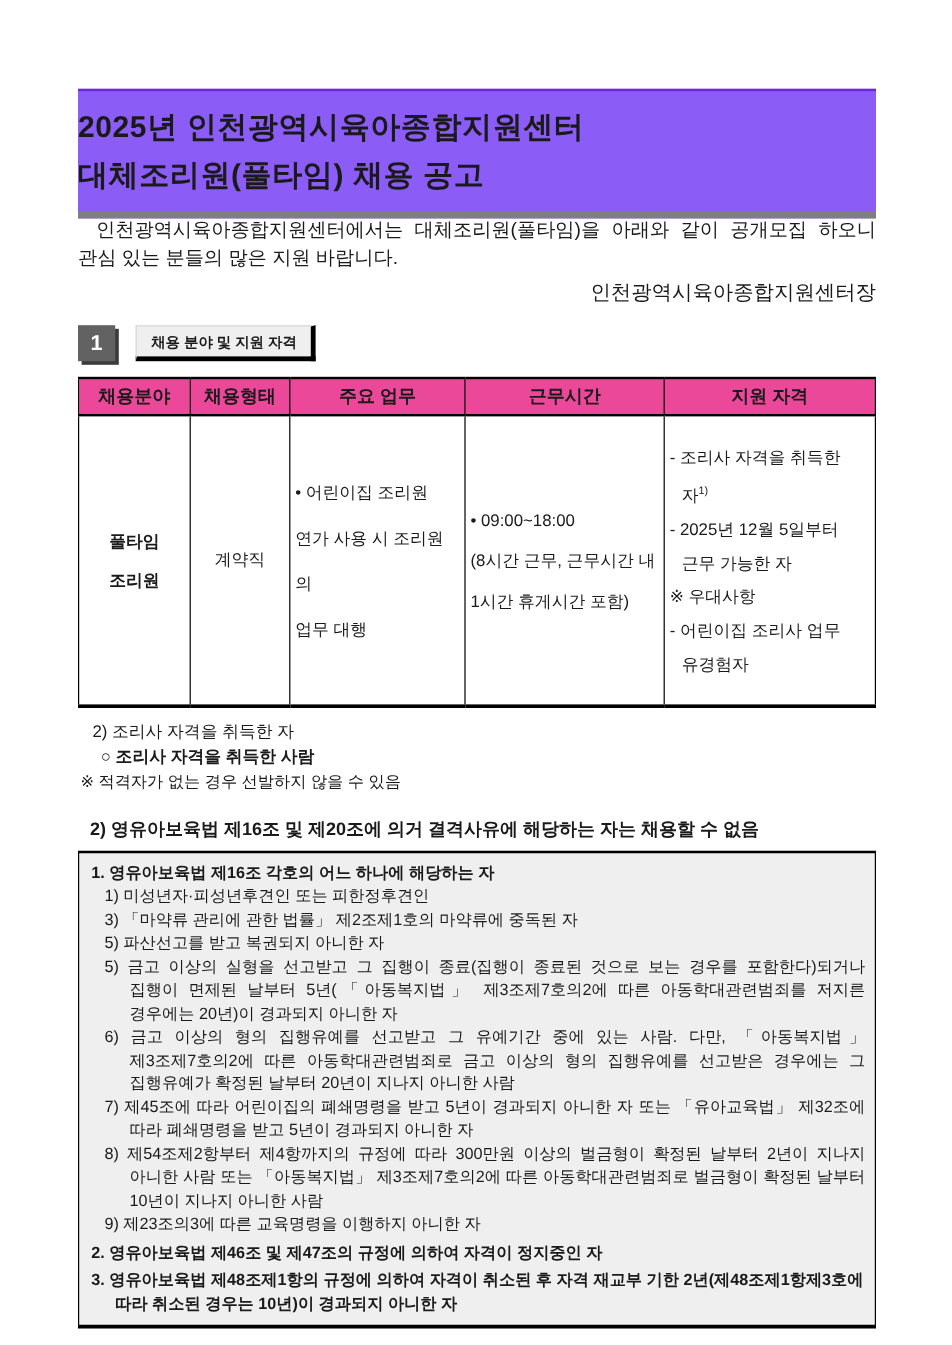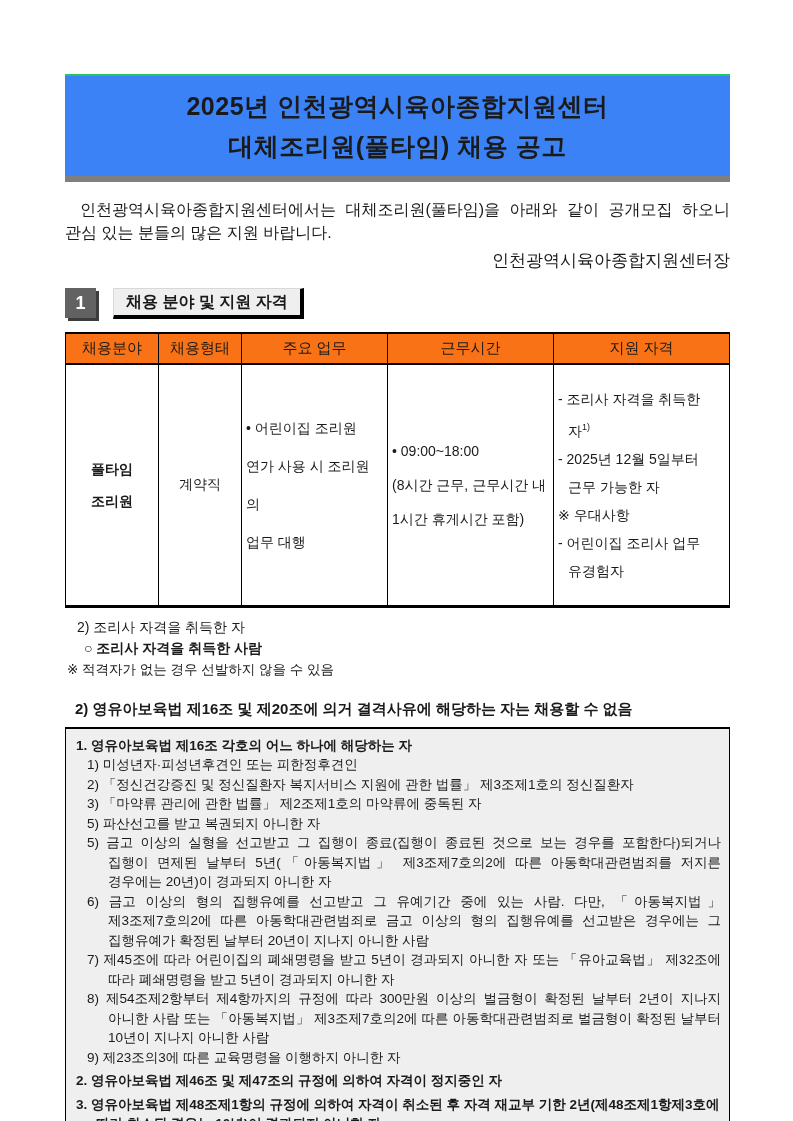--- a/index.html
+++ b/index.html
@@ -12,36 +12,35 @@
     position: relative;
     width: 793px;
     height: 1121px;
     background: #ffffff;
     overflow: hidden;
     box-sizing: border-box;
     padding: 74px 63px 0 65px;
   }
   
   .title-box {
-    border-top: 2px solid #22c55e;
+    border-top: 2px solid #6d28d9;
     border-bottom: 6px solid #7f7f7f;
-    background: #3b82f6;
-    text-align: center;
+    background: #8b5cf6;
+    text-align: left;
     padding: 10px 0 10px 0;
   }
   .title-line {
     font-size: 25px;
     font-weight: bold;
     line-height: 40px;
     letter-spacing: 0.5px;
     white-space: nowrap;
   }
   
   .intro {
-    margin-top: 17px;
     font-size: 16px;
     line-height: 22.5px;
     text-align: justify;
     text-indent: 15px;
     word-break: keep-all;
   }
   .date-line {
     margin-top: 5px;
     text-align: right;
     font-size: 16px;
@@ -70,40 +69,40 @@
     justify-content: center;
     box-shadow: 3px 3px 0 #3c3c3c;
   }
   .section-label {
     margin-left: 17px;
     background: #efefef;
     border: 1px solid #d8d8d8;
     border-right: 4px solid #000000;
     border-bottom: 4px solid #000000;
     padding: 3px 12px 2px 12px;
-    font-size: 16px;
+    font-size: 12px;
     font-weight: bold;
     display: flex;
     align-items: center;
     white-space: nowrap;
   }
   
   table.recruit {
     margin-top: 13px;
     width: 100%;
     border-collapse: collapse;
     table-layout: fixed;
   }
   table.recruit th {
-    background: #f97316;
+    background: #ec4899;
     border: 1px solid #000000;
     border-top: 2px solid #000000;
     border-bottom: 2px solid #000000;
     font-size: 15px;
-    font-weight: normal;
+    font-weight: bold;
     padding: 5px 2px;
     text-align: center;
   }
   table.recruit td {
     border: 1px solid #000000;
     border-bottom: 3px solid #000000;
     vertical-align: middle;
     font-size: 14px;
     height: 242px;
     padding: 4px;
@@ -219,21 +218,20 @@
     <div class="note-1">2) 조리사 자격을 취득한 자</div>
     <div class="note-1-sub">○ 조리사 자격을 취득한 사람</div>
     <div class="note-2">※ 적격자가 없는 경우 선발하지 않을 수 있음</div>
   </div>
 
   <div class="clause2">2) 영유아보육법 제16조 및 제20조에 의거 결격사유에 해당하는 자는 채용할 수 없음</div>
 
   <div class="legal-box">
     <div class="legal-g-title">1. 영유아보육법 제16조 각호의 어느 하나에 해당하는 자</div>
     <div class="legal-item">1) 미성년자·피성년후견인 또는 피한정후견인</div>
-    <div class="legal-item">2) 「정신건강증진 및 정신질환자 복지서비스 지원에 관한 법률」 제3조제1호의 정신질환자</div>
     <div class="legal-item">3) 「마약류 관리에 관한 법률」 제2조제1호의 마약류에 중독된 자</div>
     <div class="legal-item">5) 파산선고를 받고 복권되지 아니한 자</div>
     <div class="legal-item">5) 금고 이상의 실형을 선고받고 그 집행이 종료(집행이 종료된 것으로 보는 경우를 포함한다)되거나 집행이 면제된 날부터 5년(「아동복지법」 제3조제7호의2에 따른 아동학대관련범죄를 저지른 경우에는 20년)이 경과되지 아니한 자</div>
     <div class="legal-item">6) 금고 이상의 형의 집행유예를 선고받고 그 유예기간 중에 있는 사람. 다만, 「아동복지법」 제3조제7호의2에 따른 아동학대관련범죄로 금고 이상의 형의 집행유예를 선고받은 경우에는 그 집행유예가 확정된 날부터 20년이 지나지 아니한 사람</div>
     <div class="legal-item">7) 제45조에 따라 어린이집의 폐쇄명령을 받고 5년이 경과되지 아니한 자 또는 「유아교육법」 제32조에 따라 폐쇄명령을 받고 5년이 경과되지 아니한 자</div>
     <div class="legal-item">8) 제54조제2항부터 제4항까지의 규정에 따라 300만원 이상의 벌금형이 확정된 날부터 2년이 지나지 아니한 사람 또는 「아동복지법」 제3조제7호의2에 따른 아동학대관련범죄로 벌금형이 확정된 날부터 10년이 지나지 아니한 사람</div>
     <div class="legal-item">9) 제23조의3에 따른 교육명령을 이행하지 아니한 자</div>
     <div class="legal-g-title hang">2. 영유아보육법 제46조 및 제47조의 규정에 의하여 자격이 정지중인 자</div>
     <div class="legal-g-title hang">3. 영유아보육법 제48조제1항의 규정에 의하여 자격이 취소된 후 자격 재교부 기한 2년(제48조제1항제3호에 따라 취소된 경우는 10년)이 경과되지 아니한 자</div>
   </div>

